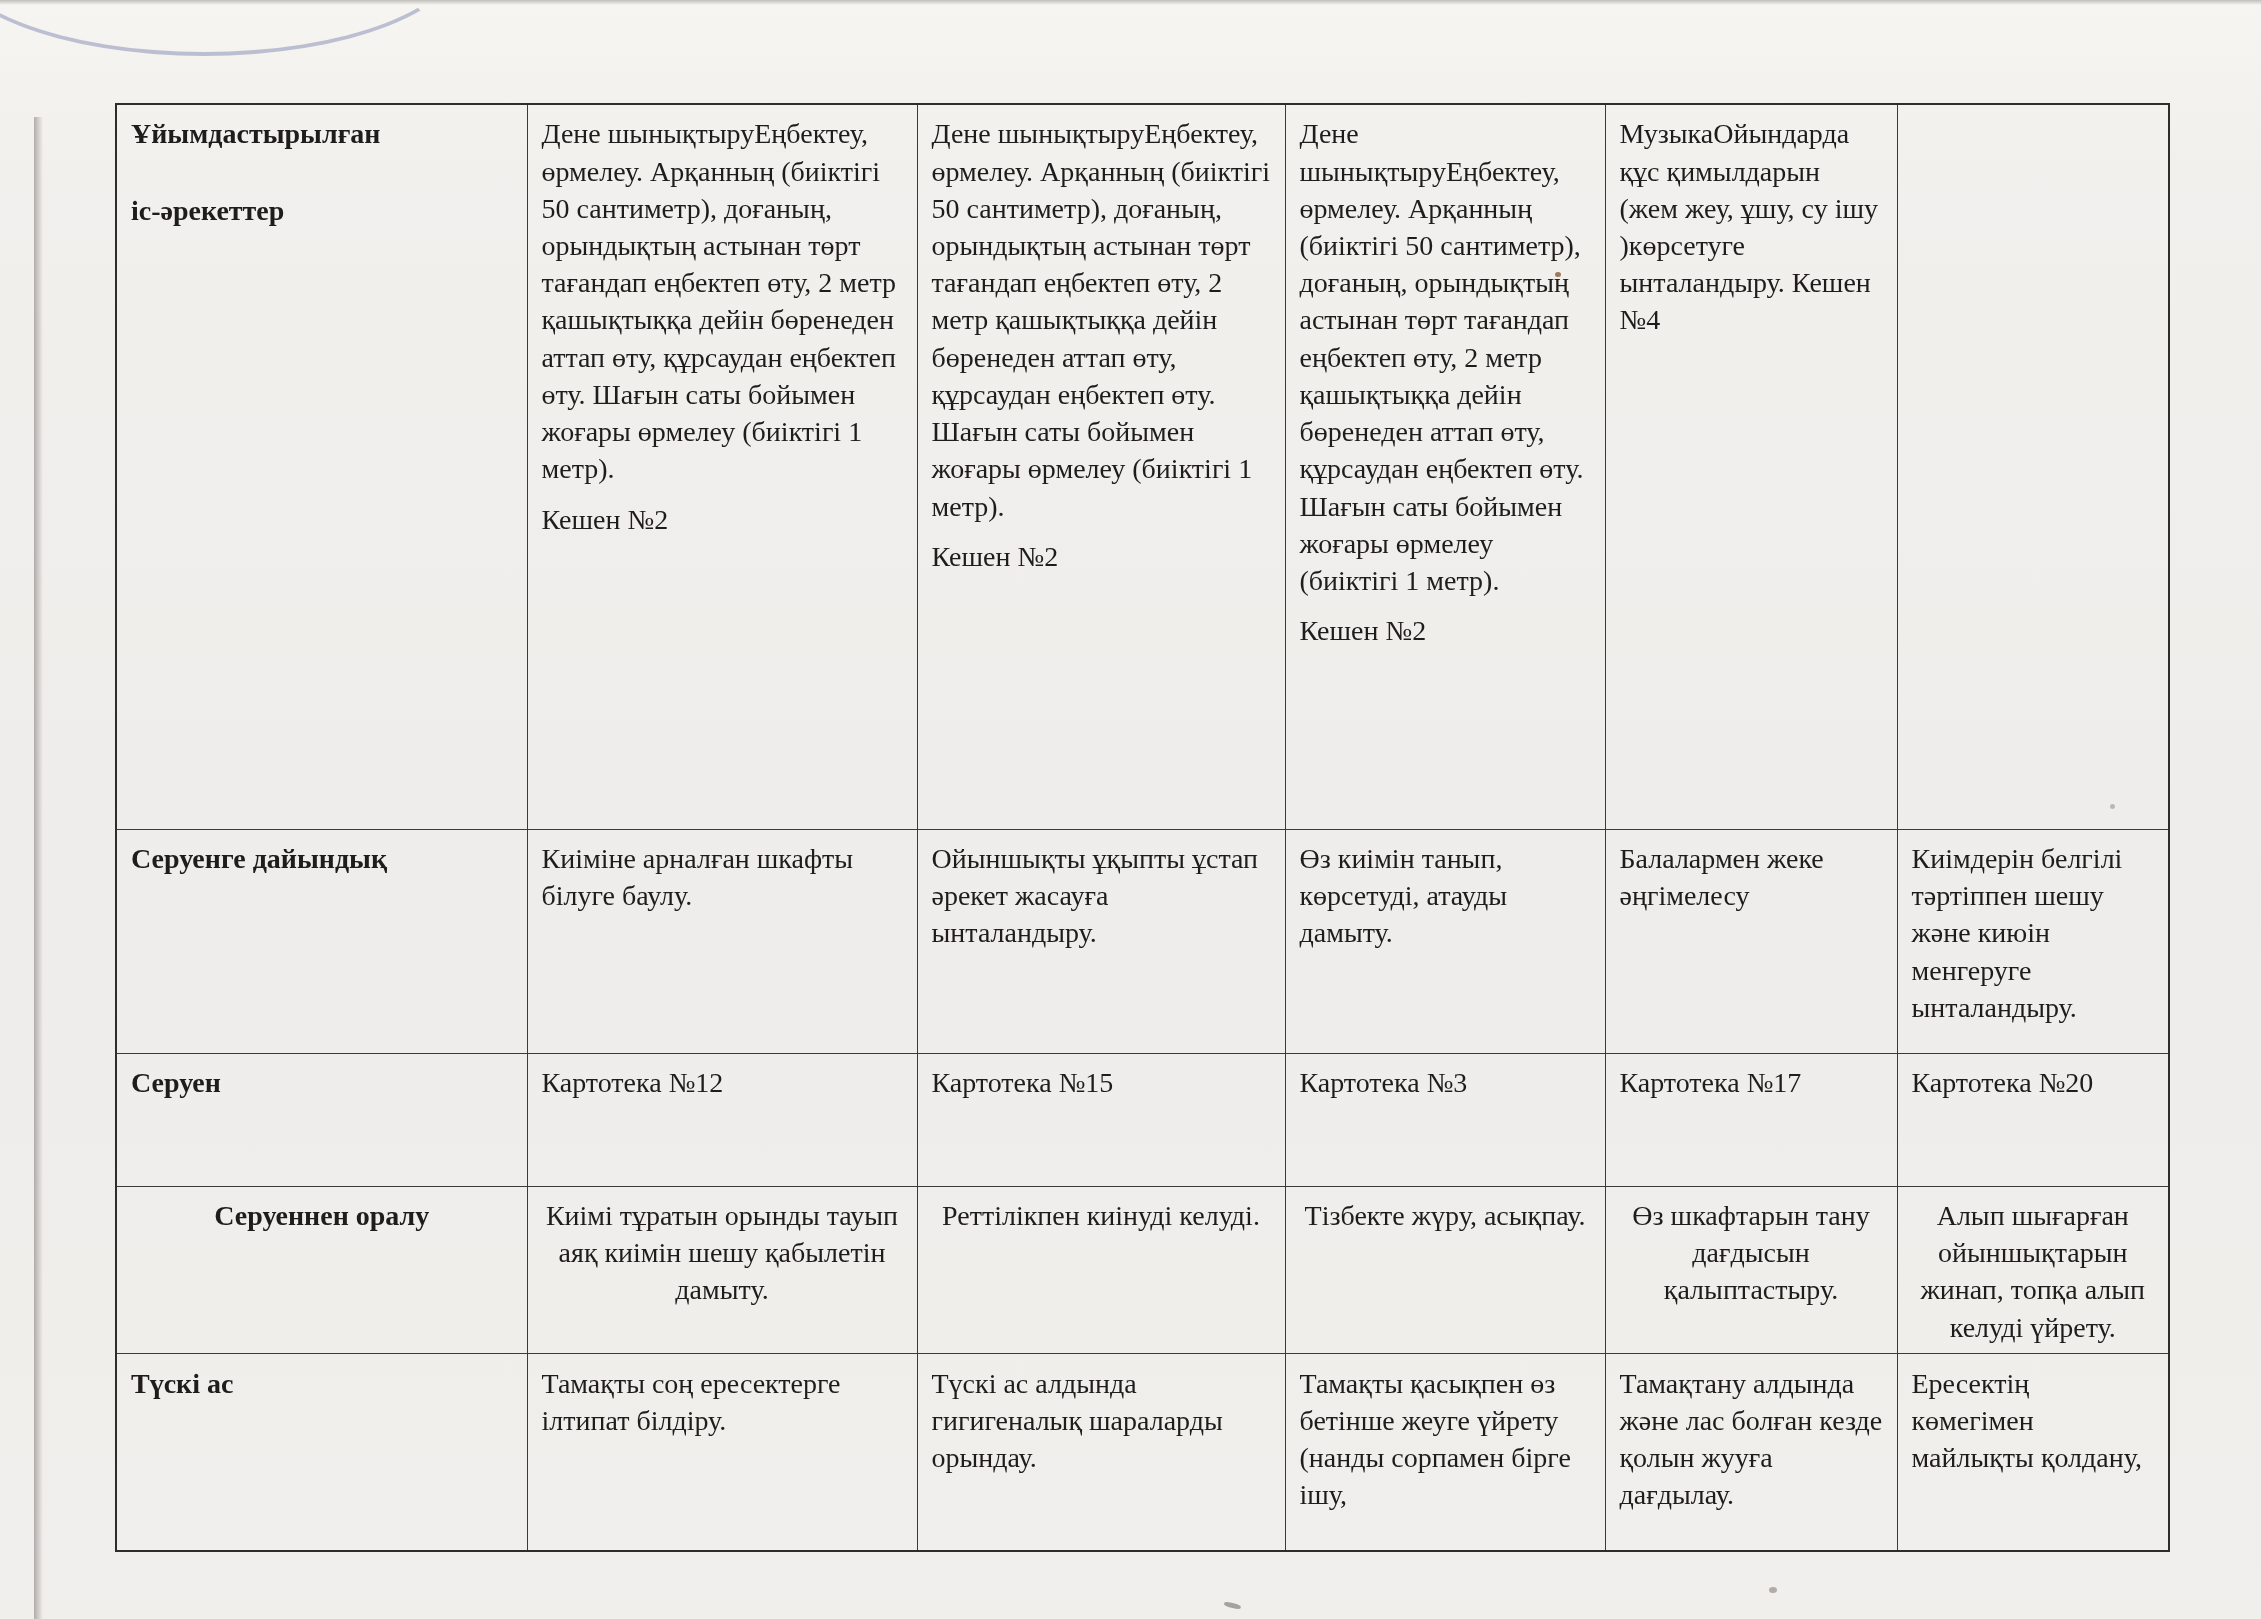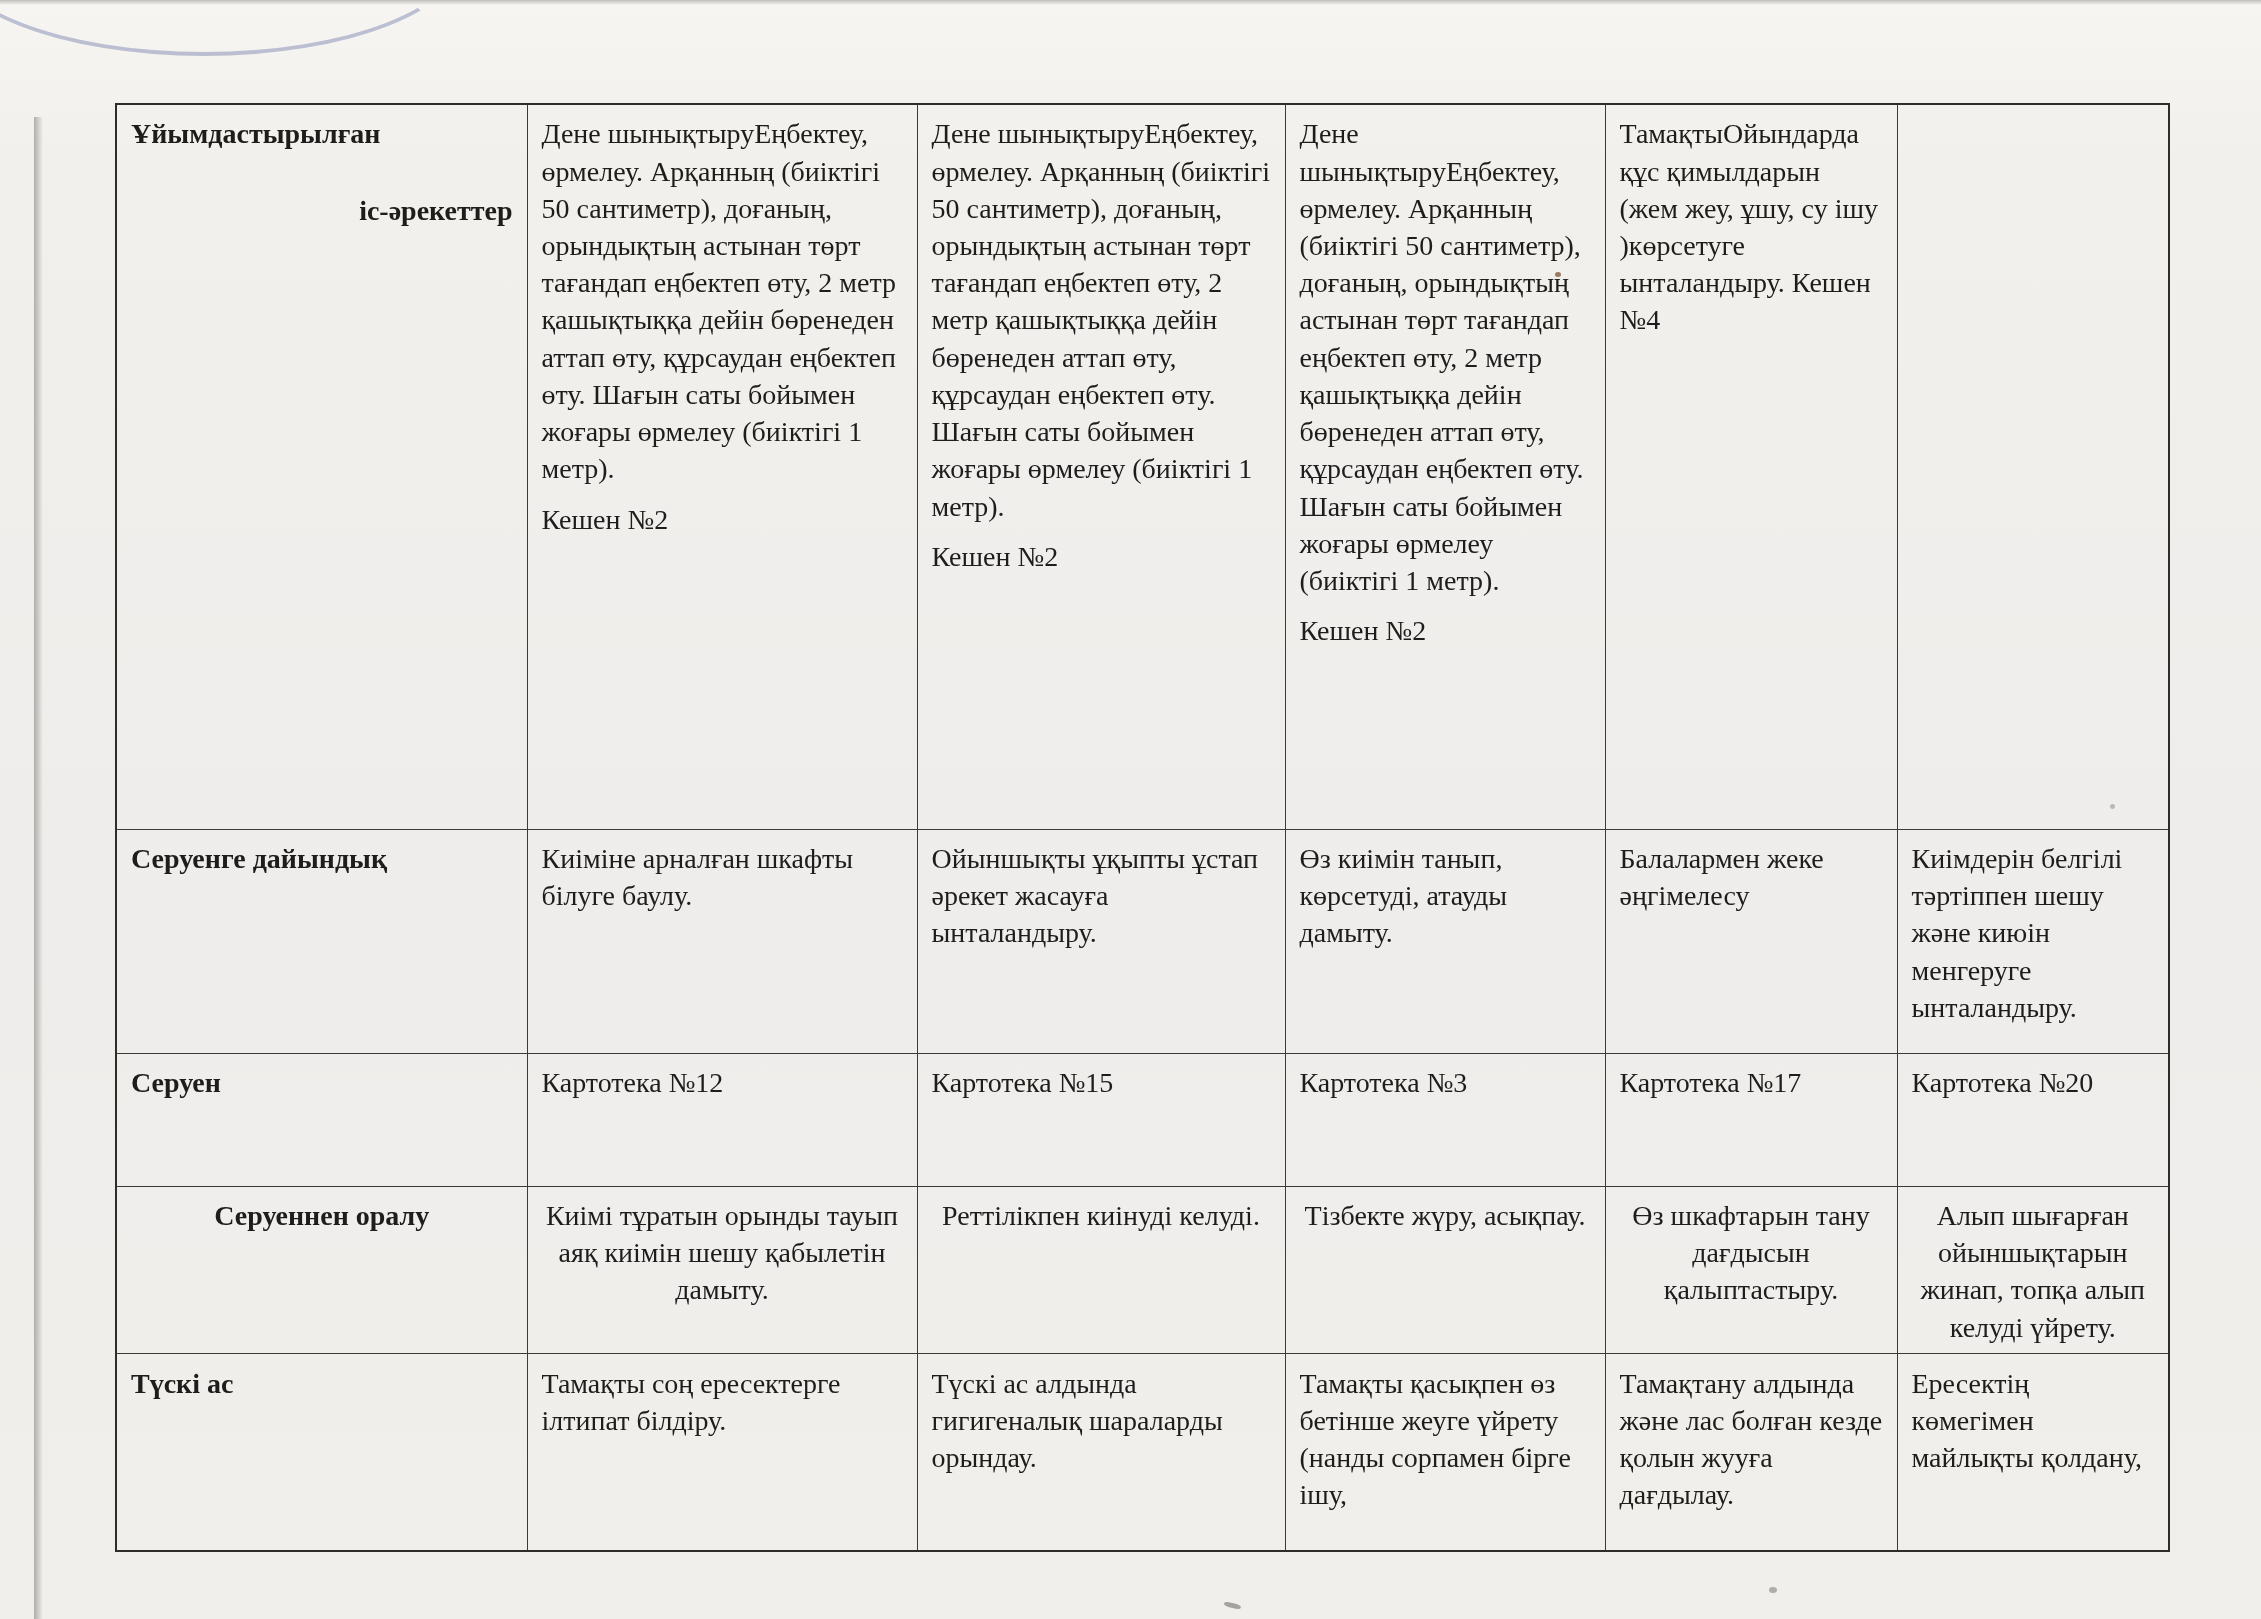--- a/index.html
+++ b/index.html
@@ -42,21 +42,21 @@
   table.sched td{
     border:1.9px solid #3c3a36;
     vertical-align:top;
     padding:10.3px 14px 7.7px 14px;
     font-size:28px;line-height:1.33;color:#1f1d1b;
     overflow:hidden;
   }
   table.sched{border:2.6px solid #2f2d2a;}
   td.lbl{font-weight:bold;margin-top:40px;}
   .label-line{margin:0;}
-  .label-line + .label-line{margin-top:39px;text-align:right;}
+  .label-line + .label-line{margin-top:39px;}
   .label-line:empty{display:none;}
   p.para{margin:0;}
   p.footer{margin-top:13px;}
   p.footer:empty{display:none;}
   span.b{font-weight:normal;}
   tr.r1{height:725px;}
   tr.r2{height:224px;}
   tr.r3{height:133px;}
   tr.r4{height:164px;text-align:center;}
   tr.r5{height:197px;padding-left:11px;}
@@ -96,21 +96,21 @@
       </td>
       <td>
         <p class="para"><span class="b">Дене шынықтыру</span><span>Еңбектеу, өрмелеу. Арқанның (биіктігі 50 сантиметр), доғаның, орындықтың астынан төрт тағандап еңбектеп өту, 2 метр қашықтыққа дейін бөренеден аттап өту, құрсаудан еңбектеп өту. Шағын саты бойымен жоғары өрмелеу (биіктігі 1 метр).</span></p>
         <p class="para footer">Кешен  №2</p>
       </td>
       <td>
         <p class="para"><span class="b">Дене шынықтыру</span><span>Еңбектеу, өрмелеу. Арқанның (биіктігі 50 сантиметр), доғаның, орындықтың астынан төрт тағандап еңбектеп өту, 2 метр қашықтыққа дейін бөренеден аттап өту, құрсаудан еңбектеп өту. Шағын саты бойымен жоғары өрмелеу (биіктігі 1 метр).</span></p>
         <p class="para footer">Кешен  №2</p>
       </td>
       <td>
-        <p class="para"><span class="b">Тамақты</span><span>Ойындарда құс қимылдарын (жем жеу, ұшу, су ішу )көрсетуге ынталандыру. Кешен №4</span></p>
+        <p class="para"><span class="b">Музыка</span><span>Ойындарда құс қимылдарын (жем жеу, ұшу, су ішу )көрсетуге ынталандыру. Кешен №4</span></p>
 
       </td>
       <td>
         <p class="para"><span class="b"></span><span></span></p>
 
       </td>
     </tr>
 
     <tr class="r2">
       <td class="lbl">

